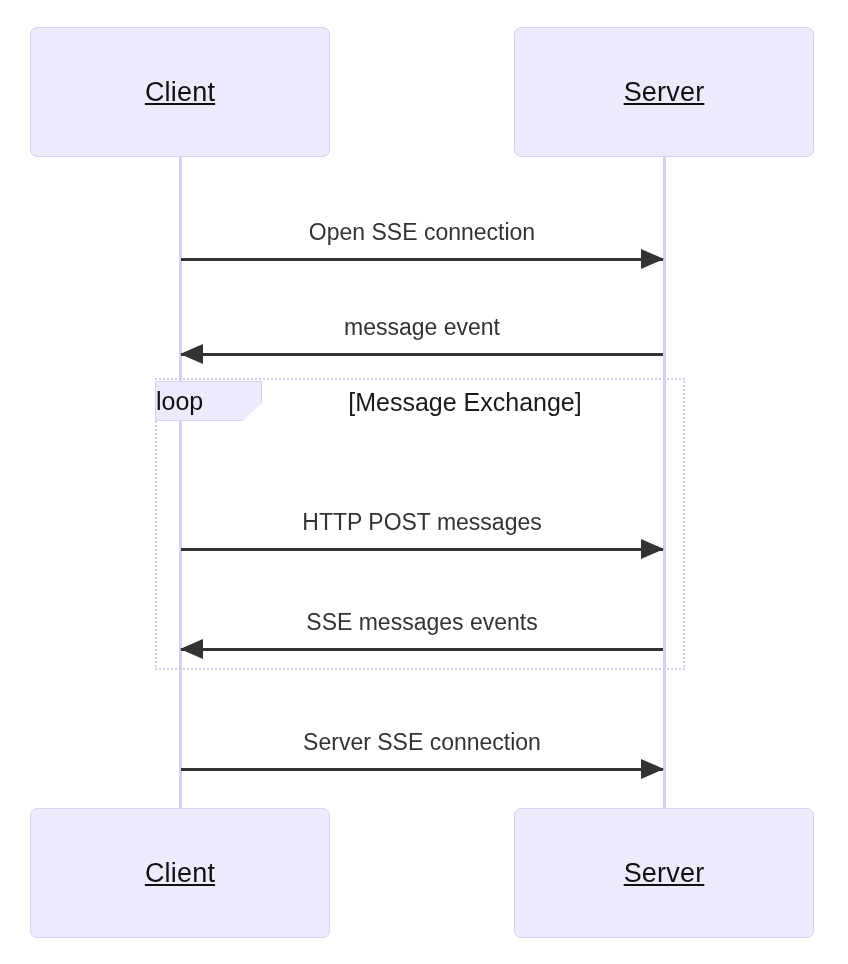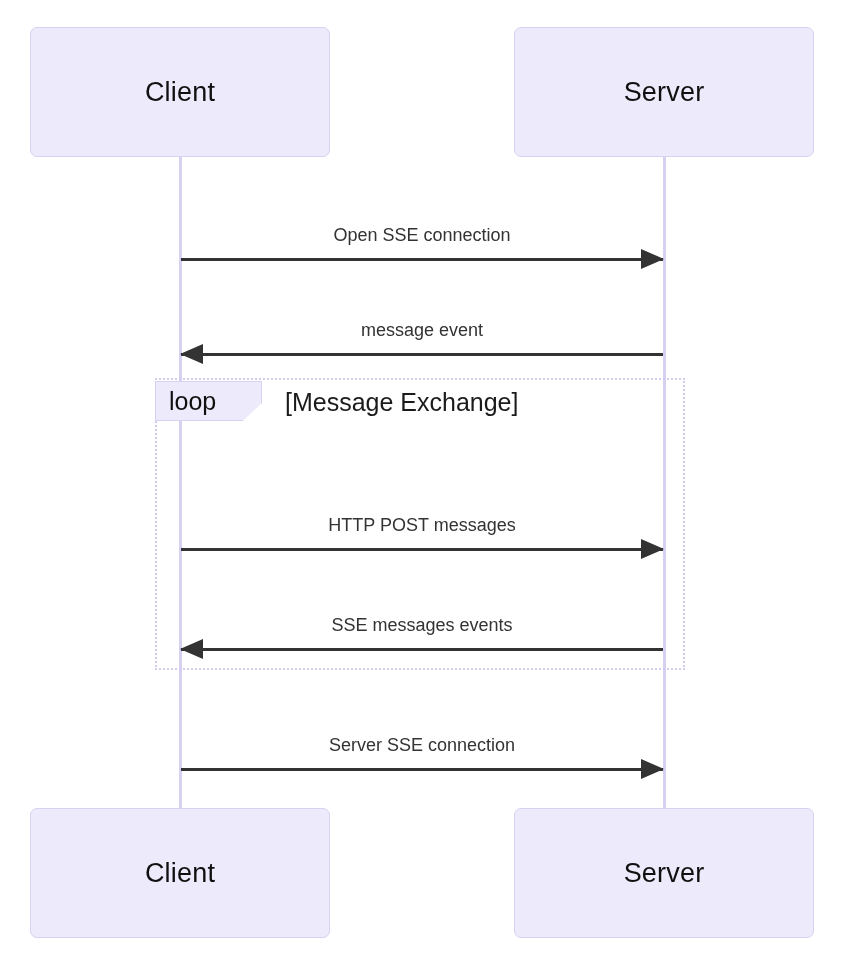--- a/index.html
+++ b/index.html
@@ -31,20 +31,21 @@
     display: flex;
     align-items: center;
     justify-content: center;
   }
   .participant-label {
     font-size: 27px;
     color: #101010;
     letter-spacing: 0.2px;
     line-height: 1;
     white-space: nowrap;
+    text-decoration: underline;
   }
   #box-client-top   { left: 30px;  top: 27px;  }
   #box-server-top   { left: 514px; top: 27px;  }
   #box-client-bot   { left: 30px;  top: 808px; }
   #box-server-bot   { left: 514px; top: 808px; }
 
   
   .lifeline {
     position: absolute;
     width: 3px;
@@ -72,53 +73,52 @@
     top: 381px;
     width: 107px;
     height: 40px;
     background: #ECEAFB;
     border: 1.3px solid #D8D2F2;
     box-sizing: border-box;
     
     clip-path: polygon(0 0, 100% 0, 100% 55%, 82% 100%, 0 100%);
     display: flex;
     align-items: center;
-    padding-left: 13px;
   }
   #loop-tag-label {
     font-size: 25px;
     color: #101010;
     line-height: 1;
     white-space: nowrap;
   }
   #loop-condition {
     position: absolute;
     left: 285px;
     top: 388px;
     width: 360px;
-    text-align: left;
+    text-align: center;
     font-size: 25px;
     color: #1b1b1b;
     white-space: nowrap;
   }
 
   
   .message {
     position: absolute;
     left: 181px;
     width: 482px;
     height: 0;
   }
   .msg-label {
     position: absolute;
     left: 0;
     width: 482px;
     bottom: 14px;
     text-align: center;
-    font-size: 18px;
+    font-size: 23px;
     color: #333333;
     white-space: nowrap;
     line-height: 1;
   }
   .msg-line {
     position: absolute;
     left: 0;
     top: 0;
     width: 482px;
     height: 3px;

